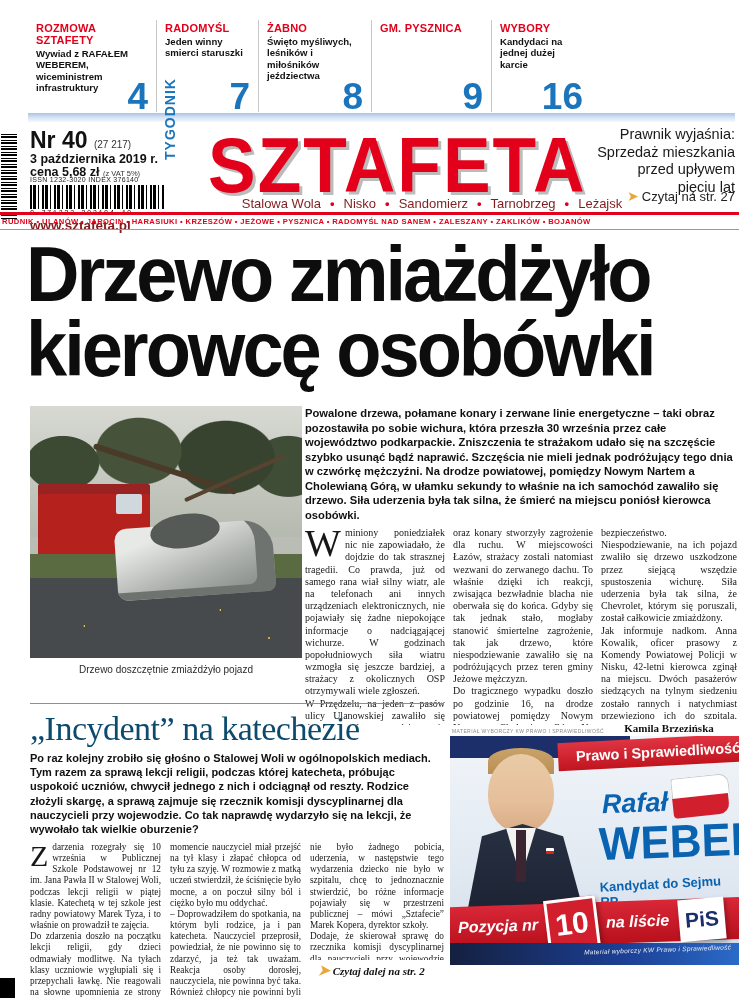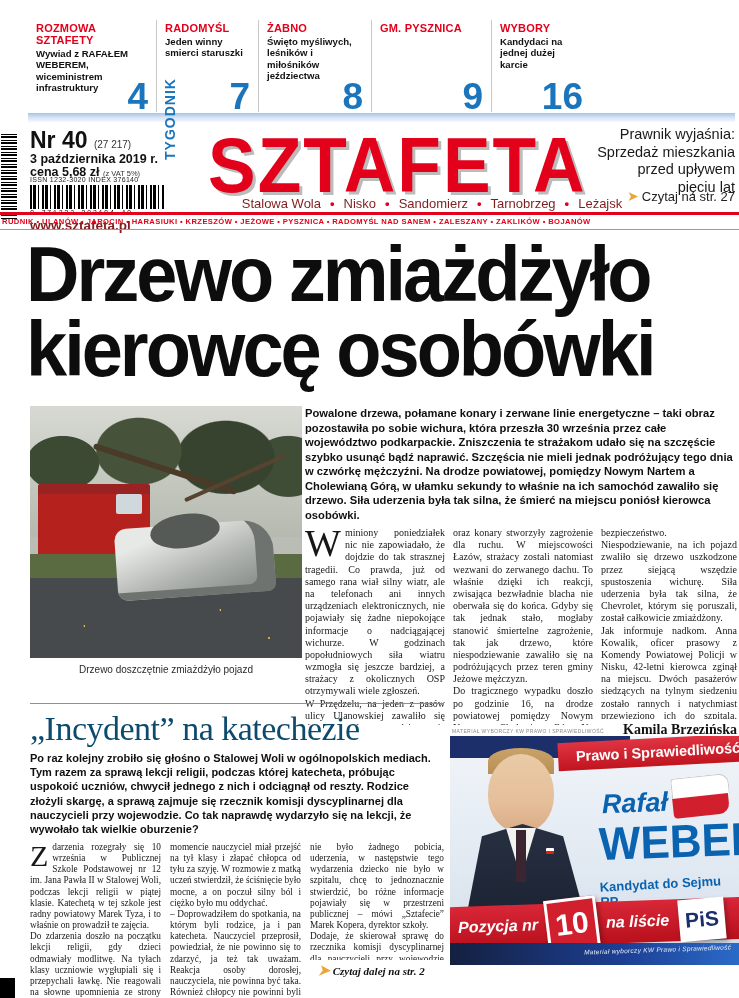--- a/index.html
+++ b/index.html
@@ -82,22 +82,22 @@
 
   
   .lead{left:305px;top:406px;width:430px;font-weight:bold;font-size:11.2px;line-height:1.3;color:#101010;}
   .col{font-family:"Liberation Serif",serif;font-size:10px;line-height:1.22;text-align:justify;
        color:#171717;overflow:hidden;}
   .coltext{white-space:pre-line;}
   .mcol1{left:305px;top:527px;width:140px;height:198px;}
   .mcol2{left:453px;top:527px;width:140px;height:198px;}
   .mcol3{left:601px;top:527px;width:136px;height:192px;}
   .dropcap{float:left;font-size:38px;line-height:.78;padding:2px 4px 0 0;font-family:"Liberation Serif",serif;}
-  .byline{left:601px;top:722px;width:136px;text-align:right;font-weight:bold;
-          font-family:"Liberation Serif",serif;font-size:14px;}
+  .byline{left:601px;top:722px;width:136px;text-align:center;font-weight:bold;
+          font-family:"Liberation Serif",serif;font-size:11px;}
 
   
   .hr2{left:30px;top:703px;width:414px;height:1px;background:#8f8f8f;}
   .headline2{left:30px;top:710px;width:420px;font-family:"Liberation Serif",serif;
              font-size:34px;color:#0c4a6e;letter-spacing:-.5px;}
   .lead2{left:30px;top:751px;width:414px;font-weight:bold;font-size:11px;line-height:1.29;color:#101010;}
   .scol1{left:30px;top:842px;width:131px;height:156px;font-size:9.3px;line-height:1.2;}
   .scol2{left:170px;top:842px;width:131px;height:156px;font-size:9.3px;line-height:1.2;}
   .scol3{left:310px;top:842px;width:134px;height:118px;font-size:9.3px;line-height:1.2;}
   .cta2{left:318px;top:962px;width:126px;font-family:"Liberation Serif",serif;font-weight:bold;

